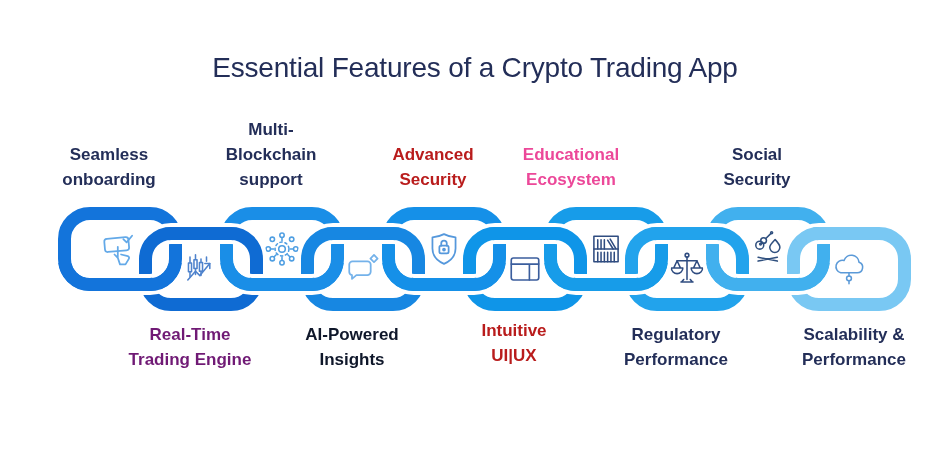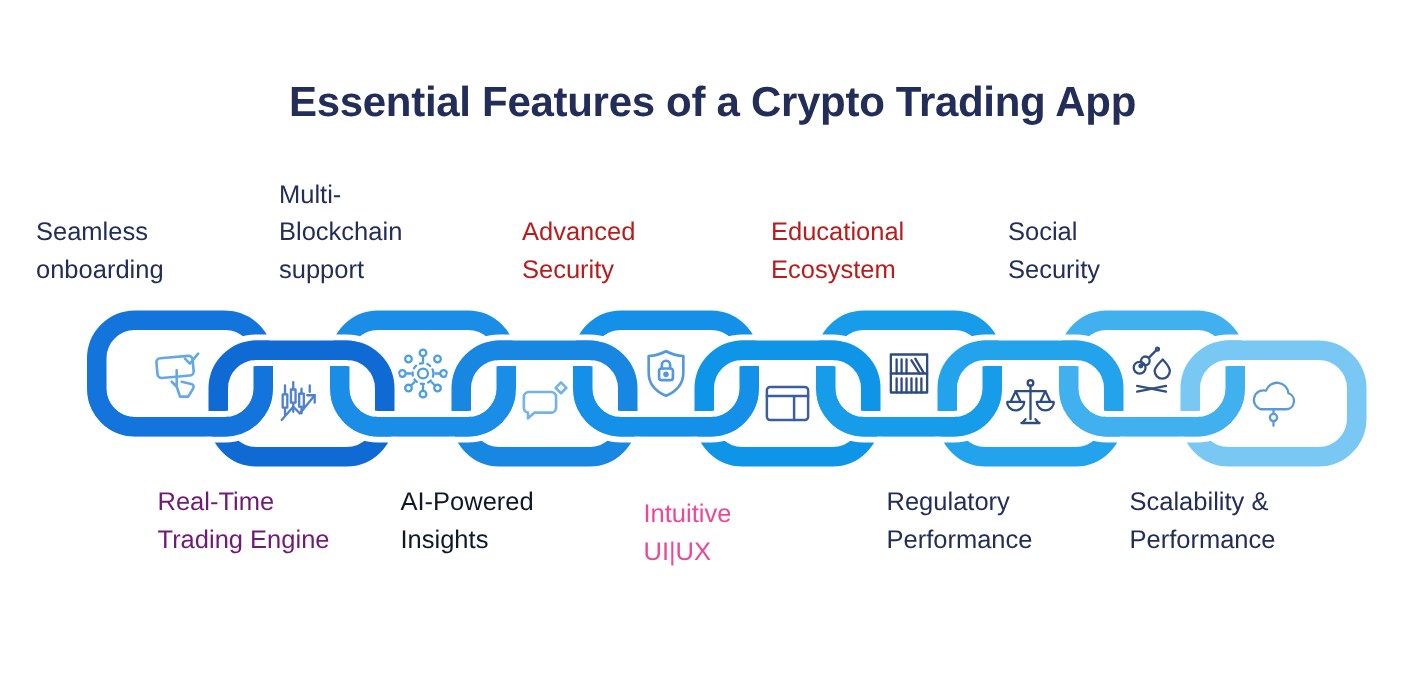--- a/index.html
+++ b/index.html
@@ -2,37 +2,37 @@
 <html><head>
 <meta charset="utf-8">
 <style>
   html,body{margin:0;padding:0;background:#fff;}
   .canvas{
     position:relative;width:950px;height:450px;background:#ffffff;
     overflow:hidden;font-family:"Liberation Sans",sans-serif;
   }
   .title{
     position:absolute;top:52px;left:0;width:950px;text-align:center;
-    font-size:28px;font-weight:700;letter-spacing:-0.2px;margin:0;
+    font-size:28px;font-weight:400;letter-spacing:-0.2px;margin:0;
   }
   .ring{
     position:absolute;width:124px;height:84px;box-sizing:border-box;
     border:13px solid #1590e8;border-radius:32px;background:transparent;
     box-shadow:0 0 0 4px #fff, inset 0 0 0 4px #fff;
     display:flex;align-items:center;justify-content:center;
   }
   .ring svg{display:block;}
   .patch-box{
     position:absolute;width:134px;height:38px;overflow:hidden;z-index:30;
     pointer-events:none;
   }
   .patch-box .ring{left:5px;top:-56px;}
   .feature-label{
-    position:absolute;width:170px;
-    font-size:17px;font-weight:400;line-height:25px;white-space:pre-line;
+    position:absolute;width:170px;text-align:center;
+    font-size:17px;font-weight:700;line-height:25px;white-space:pre-line;
   }
 </style>
 </head>
 <body>
 
 <svg width="0" height="0" style="position:absolute" aria-hidden="true">
   <defs>
     <symbol id="tap-check-icon" viewBox="0 0 40 40" stroke="currentColor" fill="none" stroke-width="1.6" stroke-linecap="round" stroke-linejoin="round">
       <rect x="6" y="10" width="22" height="12" rx="2.5" transform="rotate(-5 17 16)"></rect>
       <polyline points="23 11 26 14 31 8"></polyline>
@@ -150,31 +150,31 @@
       <div class="patch-box" style="left: 377px; top: 263px;">
         <div class="ring" style="left: 5px; top: -56px; border-color: rgb(21, 144, 232); z-index: 1;"></div>
       </div>
       <div class="feature-label" style="left: 348px; bottom: 258px; color: #b91c1c;">Advanced
 Security</div>
       <div class="ring" style="left: 463px; top: 227px; border-color: rgb(15, 149, 232); z-index: 20;">
         <svg width="44" height="44" style="color: rgb(59, 94, 157);">
           <use href="#window-layout-icon"></use>
         </svg>
       </div>
-      <div class="feature-label" style="left: 429px; top: 330px; color: #ec4899;">Intuitive
+      <div class="feature-label" style="left: 429px; top: 318px; color: #b91c1c;">Intuitive
 UI|UX</div>
       <div class="ring" style="left: 544px; top: 207px; border-color: rgb(23, 156, 233); z-index: 10;">
         <svg width="44" height="44" style="color: rgb(47, 76, 128);">
           <use href="#bookshelf-icon"></use>
         </svg>
       </div>
       <div class="patch-box" style="left: 539px; top: 263px;">
         <div class="ring" style="left: 5px; top: -56px; border-color: rgb(23, 156, 233); z-index: 1;"></div>
       </div>
-      <div class="feature-label" style="left: 514px; bottom: 258px; color: #b91c1c;">Educational
+      <div class="feature-label" style="left: 486px; bottom: 258px; color: #ec4899;">Educational
 Ecosystem</div>
       <div class="ring" style="left: 625px; top: 227px; border-color: rgb(34, 163, 236); z-index: 20;">
         <svg width="44" height="44" style="color: rgb(47, 76, 128);">
           <use href="#scales-icon"></use>
         </svg>
       </div>
       <div class="feature-label" style="left: 591px; top: 322px; color: rgb(35, 46, 88);">Regulatory
 Performance</div>
       <div class="ring" style="left: 706px; top: 207px; border-color: rgb(65, 176, 238); z-index: 10;">
         <svg width="44" height="44" style="color: rgb(48, 80, 127);">
@@ -184,16 +184,16 @@
       <div class="patch-box" style="left: 701px; top: 263px;">
         <div class="ring" style="left: 5px; top: -56px; border-color: rgb(65, 176, 238); z-index: 1;"></div>
       </div>
       <div class="feature-label" style="left: 672px; bottom: 258px; color: rgb(35, 46, 88);">Social
 Security</div>
       <div class="ring" style="left: 787px; top: 227px; border-color: rgb(121, 200, 243); z-index: 20;">
         <svg width="44" height="44" style="color: rgb(91, 154, 216);">
           <use href="#cloud-node-icon"></use>
         </svg>
       </div>
-      <div class="feature-label" style="left: 753px; top: 322px; color: rgb(35, 46, 88);">Scalability &amp;
+      <div class="feature-label" style="left: 769px; top: 322px; color: rgb(35, 46, 88);">Scalability &amp;
 Performance</div>
     </div>
 </div>
 
 </body></html>

